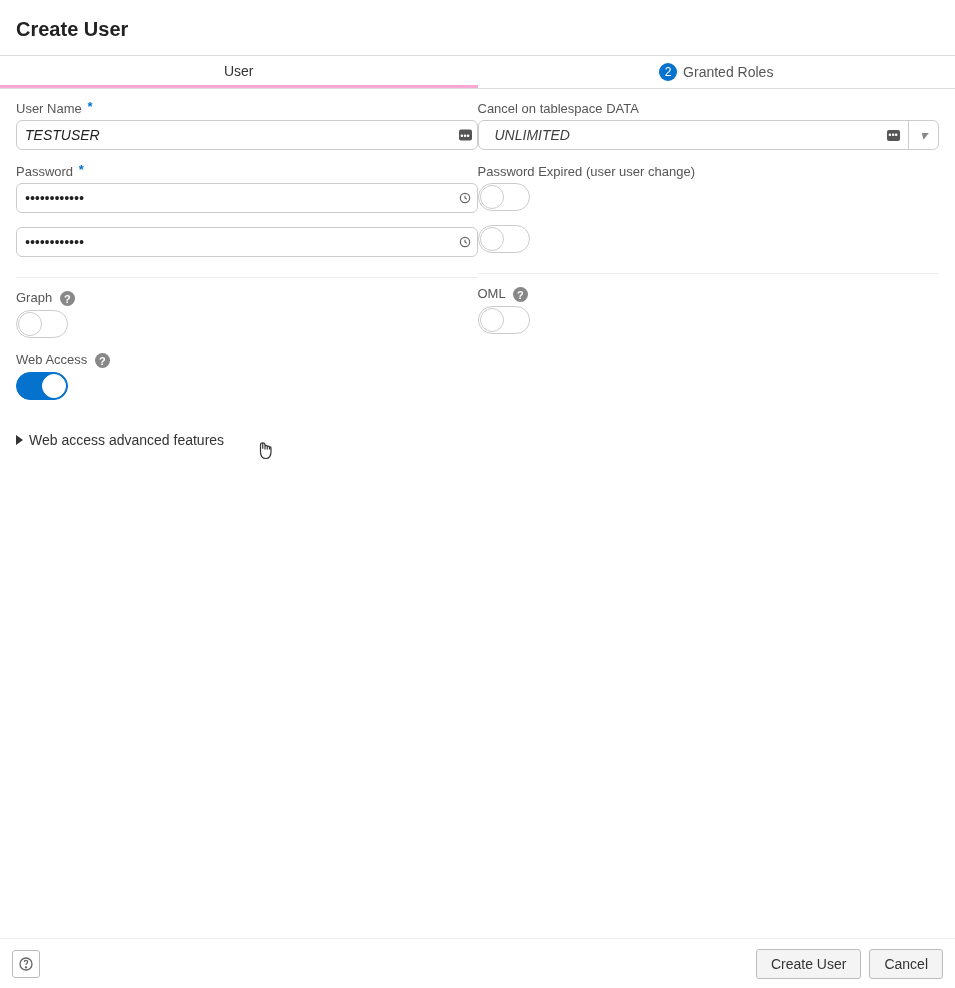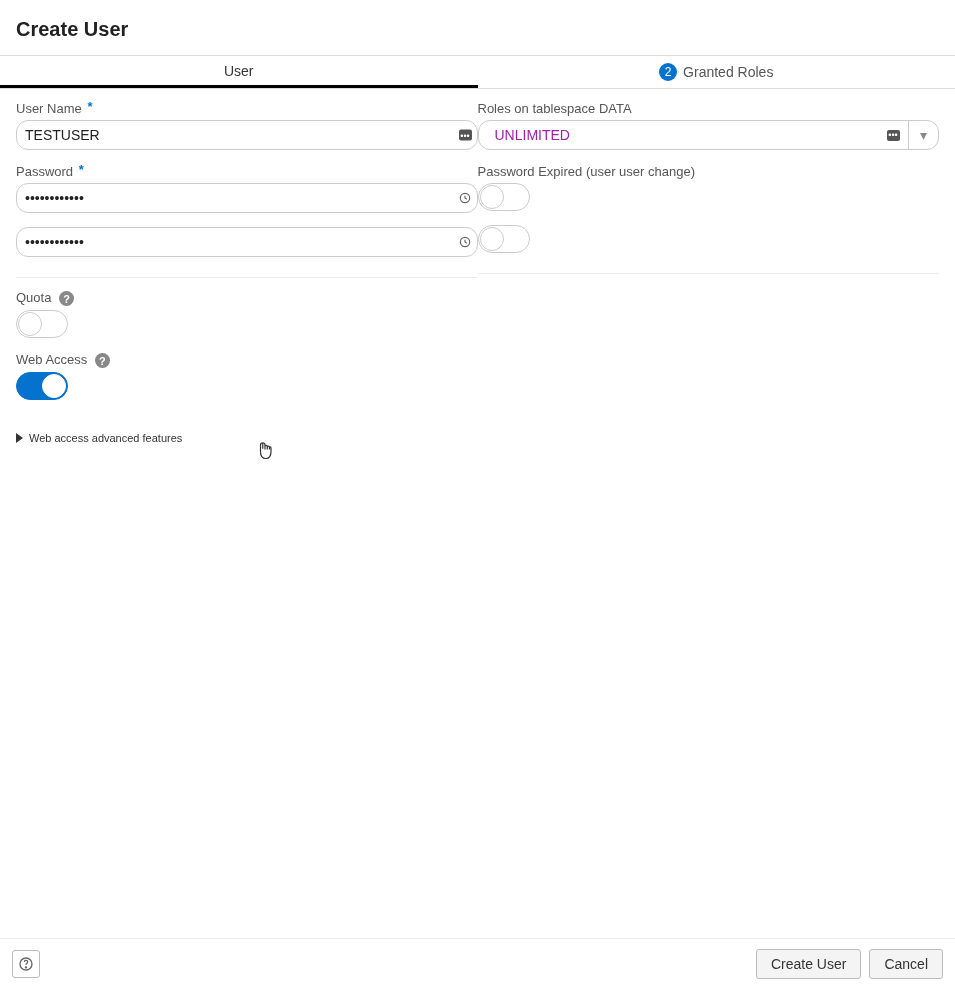--- a/index.html
+++ b/index.html
@@ -28,21 +28,21 @@
     flex: 1;
     display: flex;
     align-items: center;
     justify-content: center;
     gap: 6px;
     cursor: pointer;
     color: #555;
   }
   .tab.active {
     color: #333;
-    border-bottom: 3px solid #000000;
+    border-bottom: 3px solid #f9a8d4;
   }
   .tab-badge {
     display: inline-flex;
     width: 18px;
     height: 18px;
     border-radius: 50%;
     background: #0572ce;
     color: #fff;
     font-size: 12px;
     align-items: center;
@@ -72,44 +72,45 @@
     align-items: center;
     justify-content: center;
     margin-left: 4px;
     vertical-align: middle;
   }
   .input-wrap { position: relative; }
   input.textfield, .select-wrap {
     width: 100%;
     height: 30px;
     border: 1px solid #ccc;
-    border-radius: 12px;
+    border-radius: 6px;
     padding: 0 30px 0 8px;
     font-size: 14px;
     color: #222;
     background: #fff;
+    font-style: italic;
   }
   .input-icon {
     position: absolute;
     right: 6px;
     top: 50%;
     transform: translateY(-50%);
     color: #666;
     width: 14px; height: 14px;
     display:flex; align-items:center; justify-content:center;
     font-size: 13px;
   }
   .input-icon.box {
     background:#555; color:#fff; border-radius:2px; width:13px; height:11px; font-size:9px;
   }
   .select-wrap {
     display:flex; align-items:center; justify-content:space-between;
     padding-right: 0;
   }
-  .select-value { padding-left: 8px; color:#a21caf; flex:1; }
+  .select-value { padding-left: 8px; color:#404040; flex:1; }
   .select-icon-group { display:flex; align-items:center; height:100%; }
   .select-btn {
     width: 30px; height:100%;
     display:flex; align-items:center; justify-content:center;
     color:#666;
   }
   .select-dd {
     width: 30px; height:100%;
     border-left: 1px solid #ccc;
     display:flex; align-items:center; justify-content:center;
@@ -133,21 +134,21 @@
     top:1px; left:1px;
   }
   .toggle.on {
     background:#0572ce; border-color:#0572ce;
   }
   .toggle.on .knob { left:auto; right:1px; border-color:#fff;}
   .divider { border-top:1px solid #eee; margin: 6px 0 12px 0;}
   .expander {
     display:flex; align-items:center; gap:6px;
     margin-top: 18px;
-    color:#333; font-size:11px;
+    color:#333; font-size:14px;
     cursor:pointer;
   }
   .expander .tri {
     display:inline-block;
     width:0; height:0;
     border-left: 7px solid #333;
     border-top: 5px solid transparent;
     border-bottom: 5px solid transparent;
   }
   .cursor-icon {
@@ -244,21 +245,21 @@
               <path d="M12 8v4l3 2"></path>
             </svg>
         </span>
       </div>
     </div>
 
     <div class="divider"></div>
 
     <div class="field">
       <label class="field-label">
-        <span>Quota</span>
+        <span>Graph</span>
         <span class="help-icon">?</span>
       </label>
       <div class="toggle">
           <div class="knob"></div>
         </div>
     </div>
 
     <div class="field">
       <label class="field-label">
         <span>Web Access</span>
@@ -272,21 +273,21 @@
     <div class="expander">
       <span class="tri"></span>
       <span>Web access advanced features</span>
     </div>
 
   </div>
 
   <div class="col">
 
     <div class="field">
-      <label class="field-label">Roles on tablespace DATA</label>
+      <label class="field-label">Cancel on tablespace DATA</label>
       <div class="select-wrap">
         <span class="select-value">UNLIMITED</span>
         <div class="select-icon-group">
           <span class="select-btn">
             <span class="input-icon box" style="position:static;transform:none;">•••</span>
           </span>
           <span class="select-dd">▾</span>
         </div>
       </div>
     </div>
@@ -299,20 +300,29 @@
     </div>
 
     <div class="field">
       <div class="toggle">
           <div class="knob"></div>
         </div>
     </div>
 
     <div class="divider"></div>
 
+    <div class="field">
+      <label class="field-label">
+        <span>OML</span>
+        <span class="help-icon">?</span>
+      </label>
+      <div class="toggle">
+          <div class="knob"></div>
+        </div>
+    </div>
 
   </div>
 </div>
 
 <span class="cursor-icon">
   <svg width="18" height="22" viewBox="0 0 24 28" fill="none" stroke="#333" stroke-width="1.6">
     <path d="M9 3 V11 M9 3 C7 3 6 4 6 6 V15 C6 20 8 24 13 24 C18 24 20 20 20 15 V10 C20 8 18 8 18 10 V12 M9 3 C11 3 12 4 12 6 V12 M12 8 C12 6 15 6 15 8 V12 M15 9 C15 7 18 7 18 9 V12"></path>
   </svg>
 </span>
 

